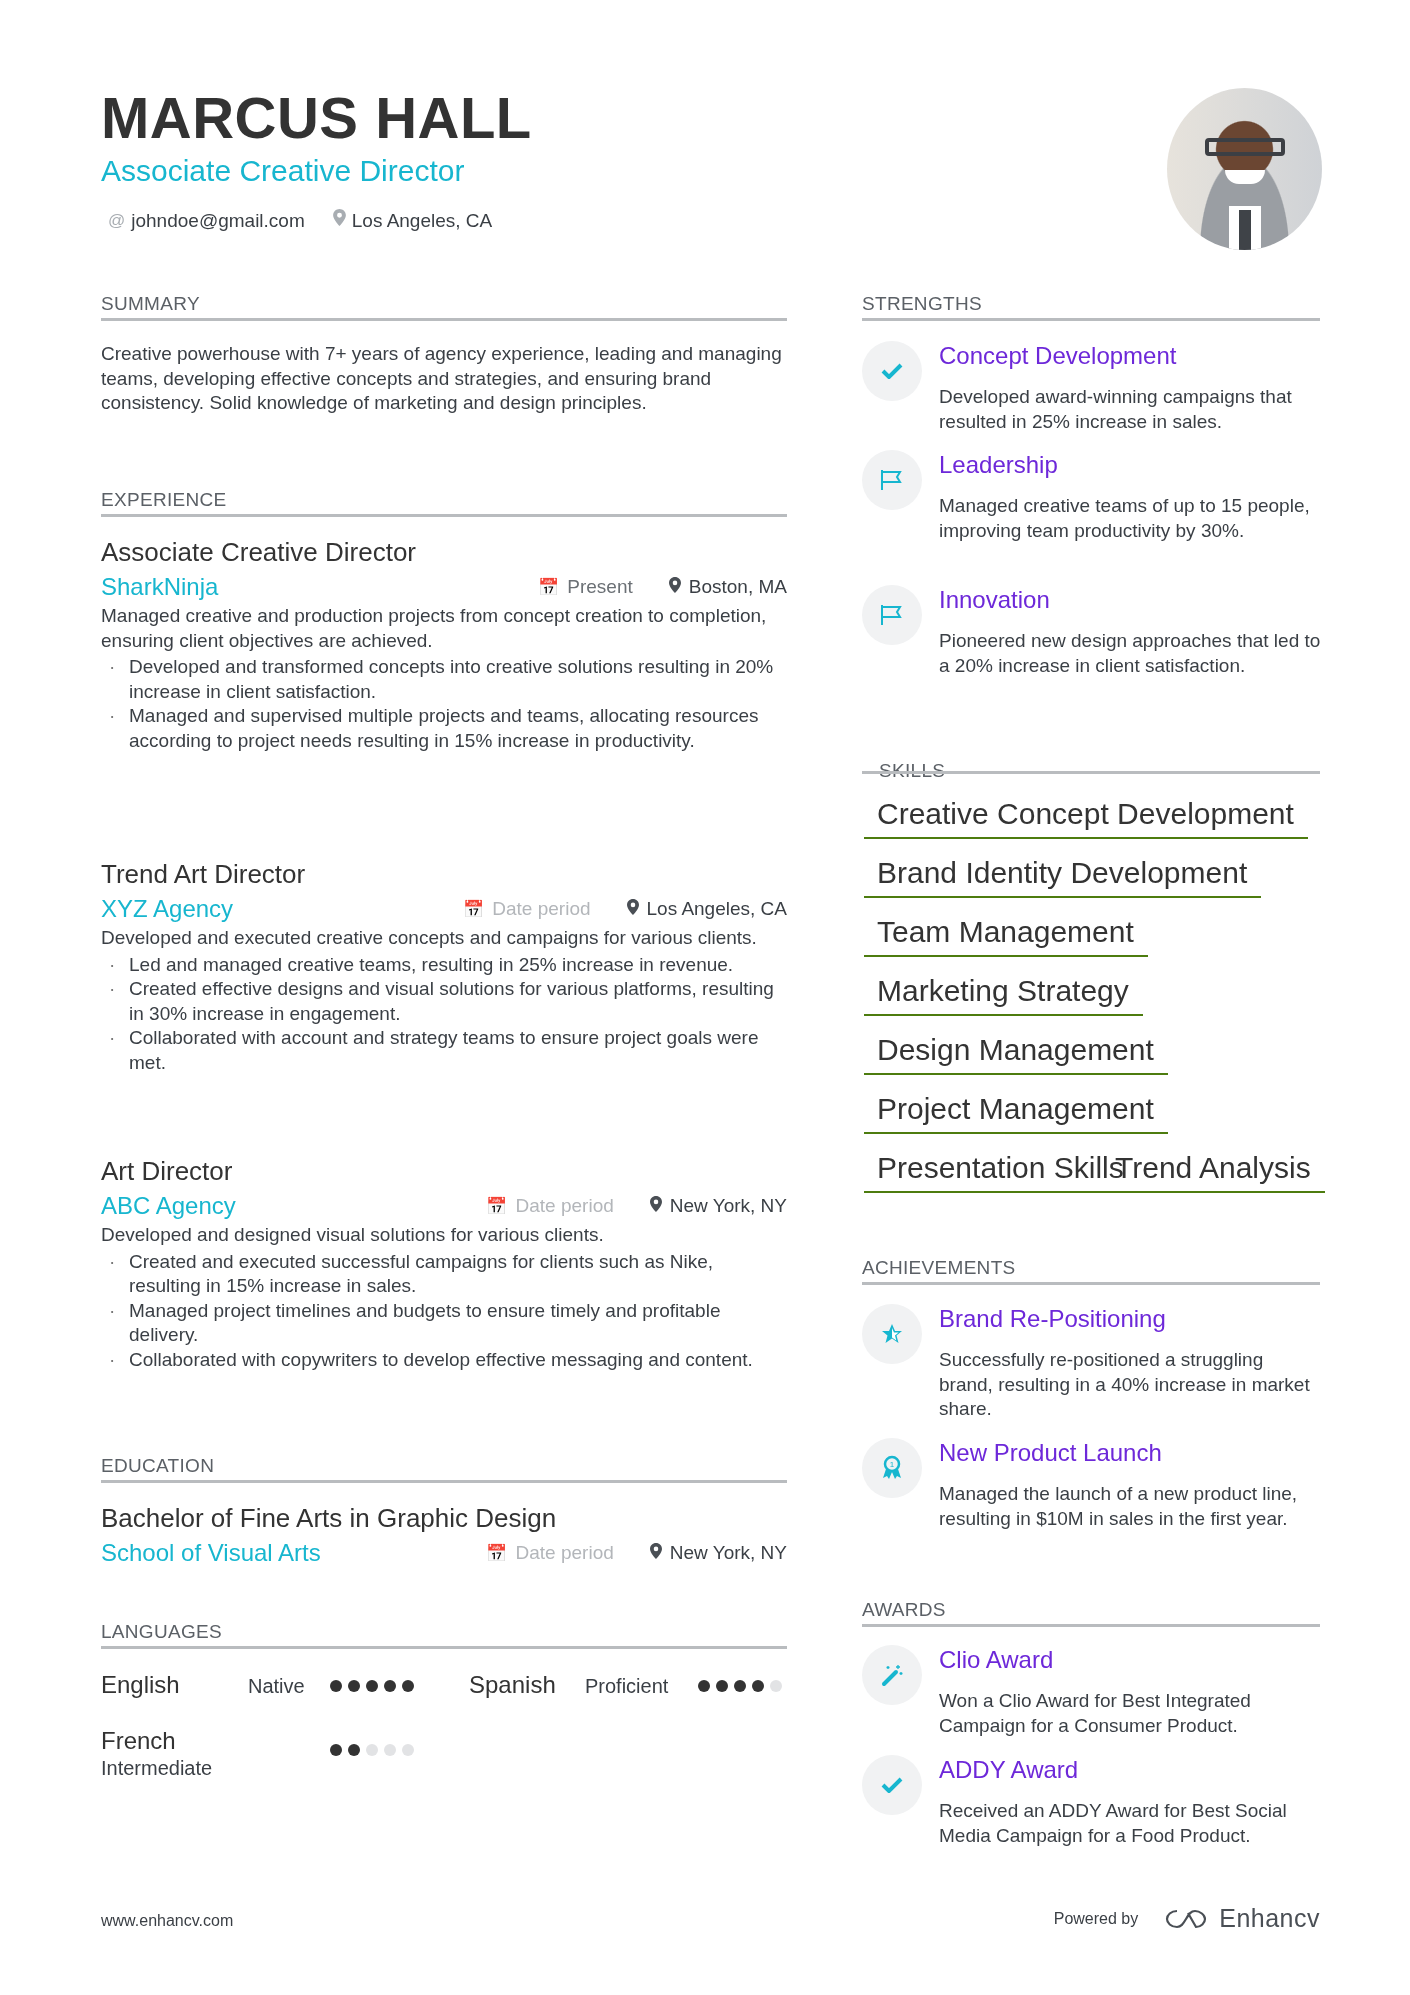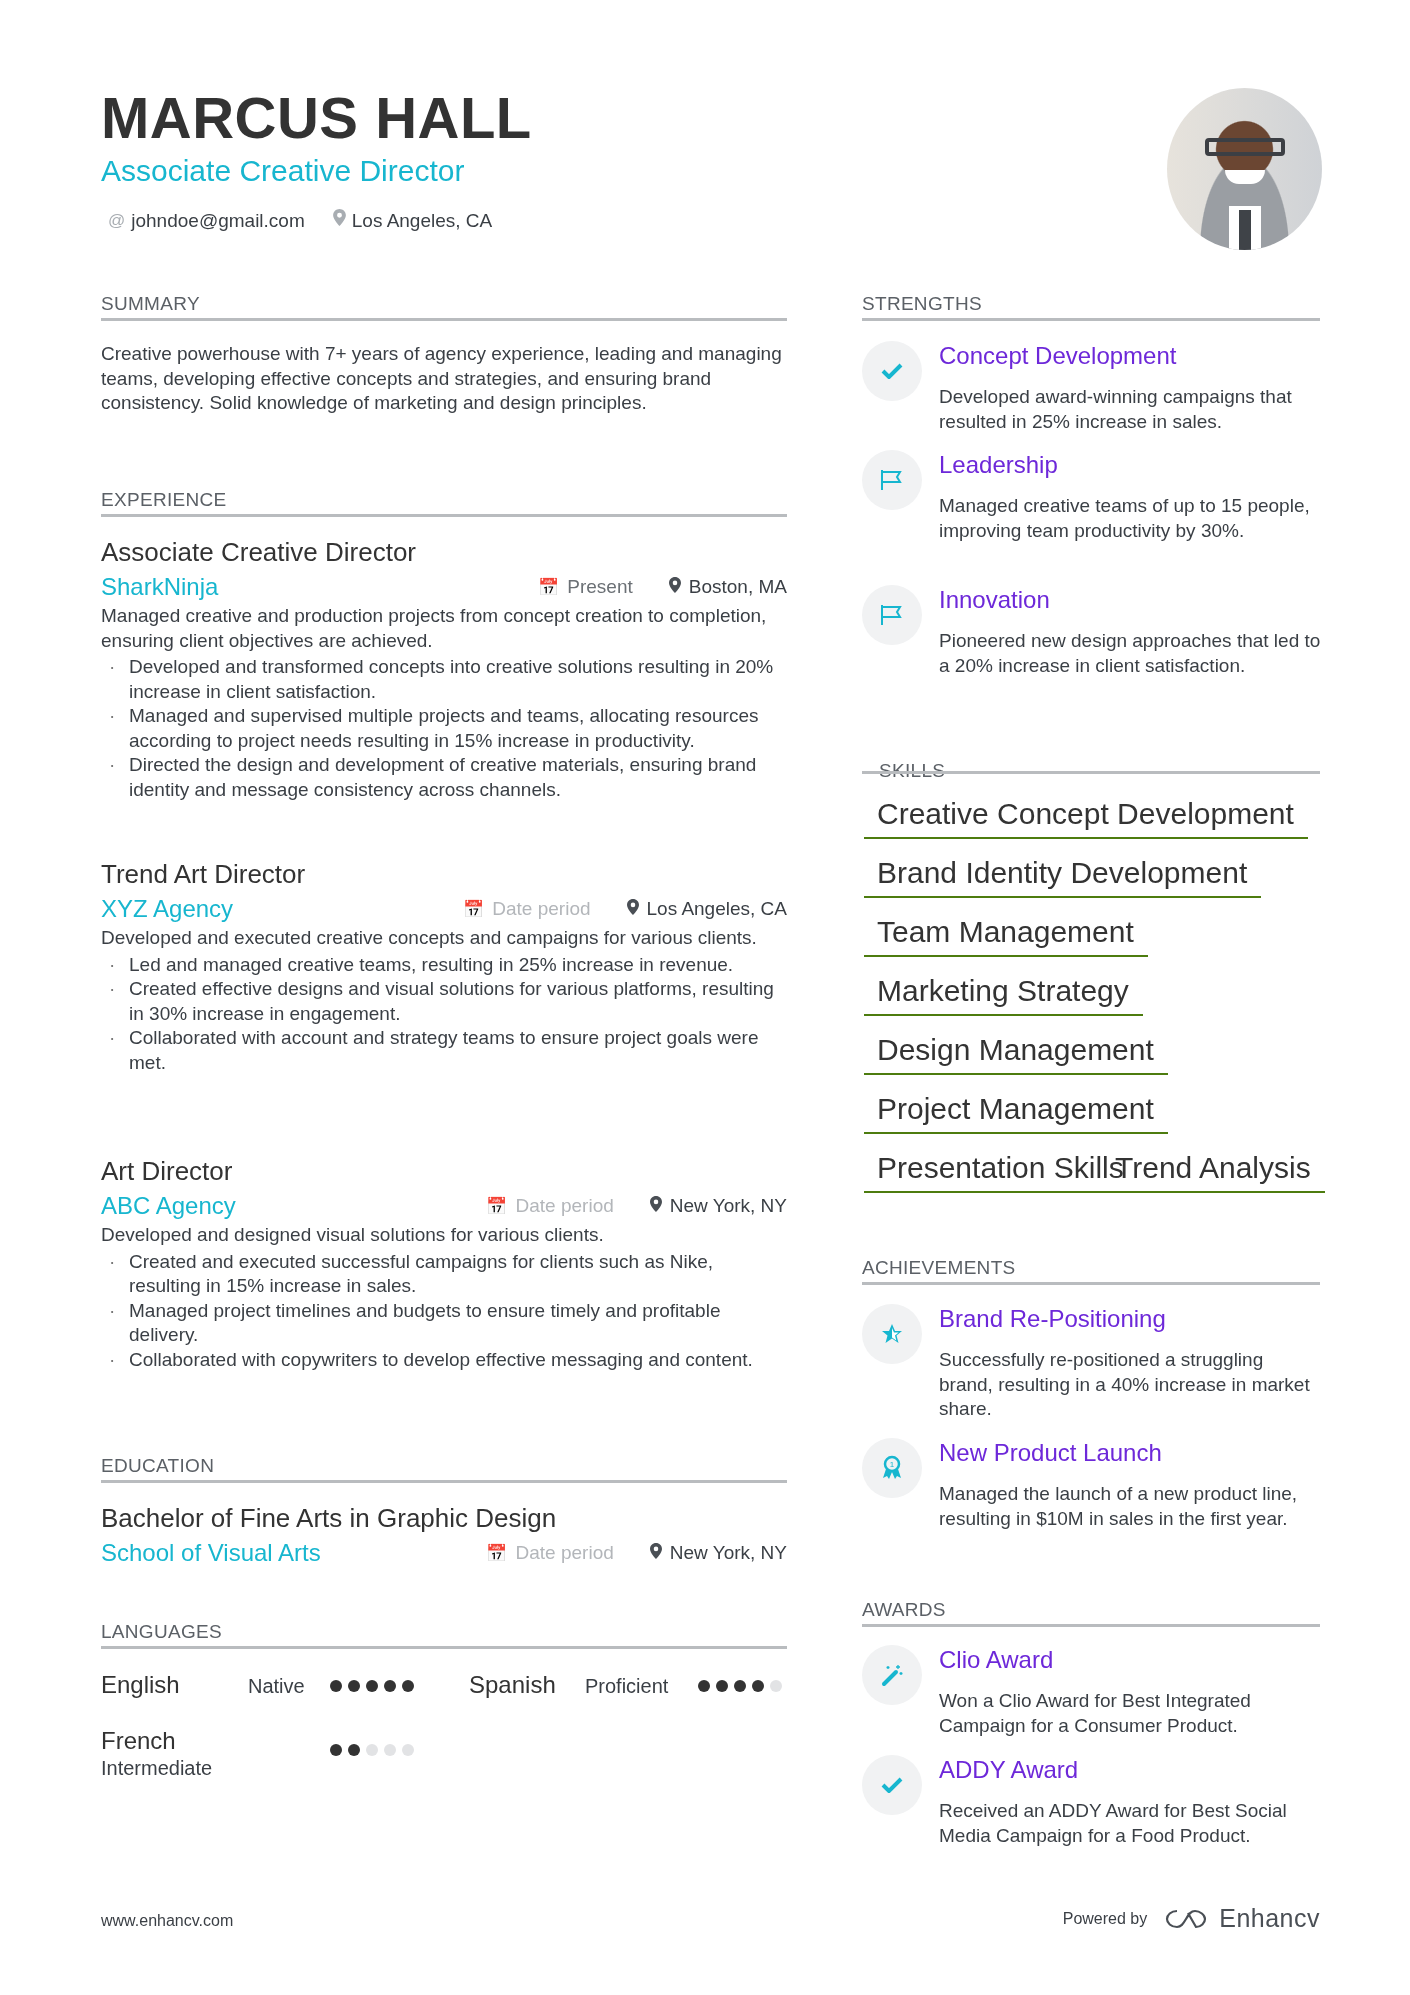--- a/index.html
+++ b/index.html
@@ -44,21 +44,21 @@
 
   .skill { position: absolute; font-size: 30px; color: #333; line-height: 28px; padding: 0 14px 9px 13px; border-bottom: 2px solid #4d7c0f; }
 
   .lang { position: absolute; font-size: 24px; color: #333; line-height: 28px; }
   .lvl { position: absolute; font-size: 20px; color: #3a3f45; line-height: 26px; }
   .dots { position: absolute; display: flex; gap: 6px; }
   .dot { width: 12px; height: 12px; border-radius: 50%; background: #333; }
   .dot.off { background: #e2e3e5; }
 
   .footer-l { position: absolute; left: 101px; top: 1912px; font-size: 16px; color: #3a3f45; }
-  .footer-r { position: absolute; right: 90px; top: 1904px; display: flex; align-items: center; gap: 16px; }
+  .footer-r { position: absolute; right: 90px; top: 1904px; display: flex; align-items: center; gap: 25px; }
   .footer-r .pb { font-size: 16px; color: #3a3f45; }
   .logo { display: flex; align-items: center; gap: 10px; font-size: 25px; color: #4a4f55; letter-spacing: 0.5px; }
 </style>
 </head>
 <body>
 
 <div class="page">
 
   <div class="name">MARCUS HALL</div>
   <div class="title">Associate Creative Director</div>
@@ -98,21 +98,20 @@
         <span><span class="ic">📅</span><span style="color:#6b7075">Present</span></span>
         <span><span class="ic"><svg width="12" height="16" viewBox="0 0 12 16">
                 <path d="M6 0C2.7 0 0 2.6 0 5.9 0 10 6 16 6 16s6-6 6-10.1C12 2.6 9.3 0 6 0zm0 8.2a2.3 2.3 0 110-4.6 2.3 2.3 0 010 4.6z" fill="#4a4f55"></path>
               </svg></span><span>Boston, MA</span></span>
       </div>
     </div>
     <div class="p" style="margin-top:2px;">Managed creative and production projects from concept creation to completion, ensuring client objectives are achieved.</div>
     <ul class="bullets">
       <li>Developed and transformed concepts into creative solutions resulting in 20% increase in client satisfaction.</li>
       <li>Managed and supervised multiple projects and teams, allocating resources according to project needs resulting in 15% increase in productivity.</li>
-      <li>Directed the design and development of creative materials, ensuring brand identity and message consistency across channels.</li>
     </ul>
   </div>
 
   <div class="left" style="top:858px;">
     <div class="job-title">Trend Art Director</div>
     <div class="job-row">
       <div class="company">XYZ Agency</div>
       <div class="meta">
         <span><span class="ic">📅</span><span class="muted">Date period</span></span>
         <span><span class="ic"><svg width="12" height="16" viewBox="0 0 12 16">

